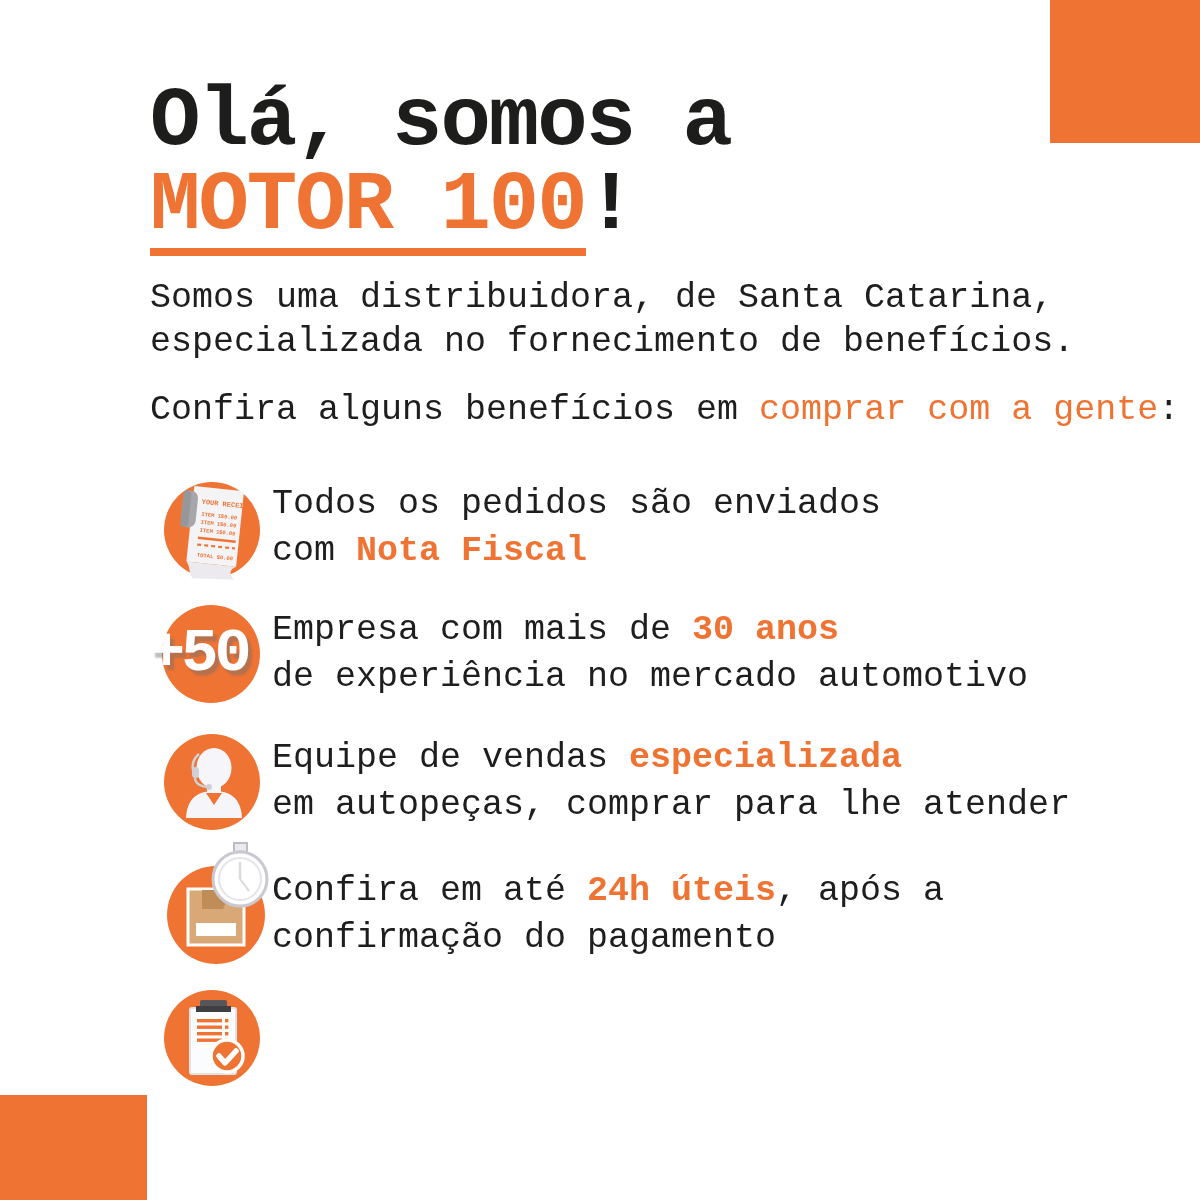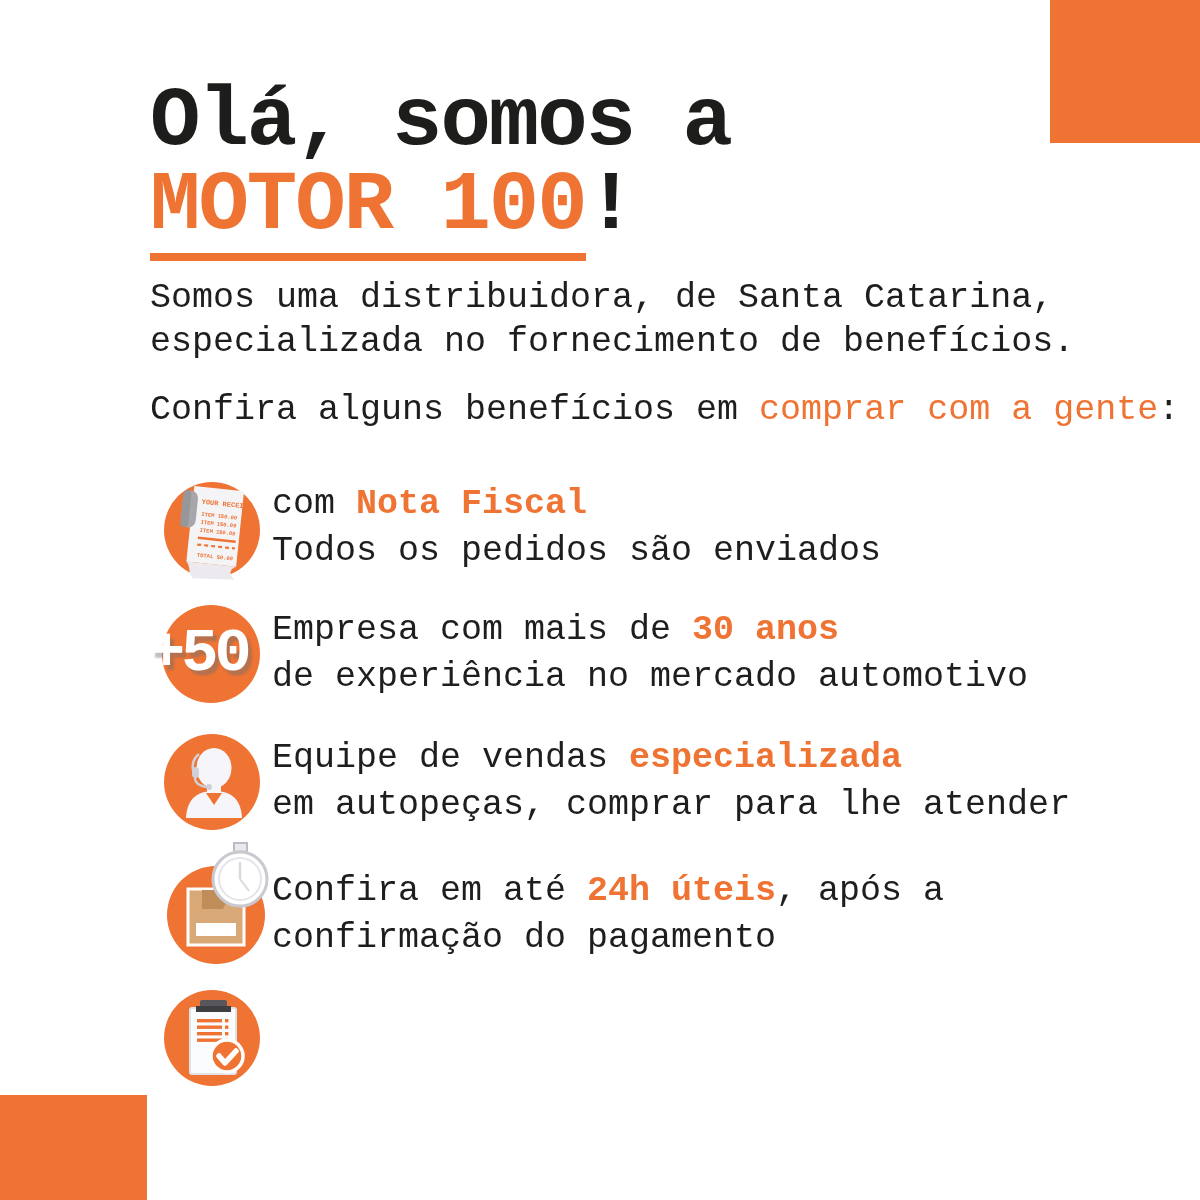--- a/index.html
+++ b/index.html
@@ -16,21 +16,20 @@
   }
   
   .corner-tr { position: absolute; top: 0; right: 0; width: 150px; height: 143px; background: var(--accent); }
   .corner-bl { position: absolute; bottom: 0; left: 0; width: 147px; height: 105px; background: var(--accent); }
 
   
   .title { position: absolute; left: 150px; top: 80px; font-weight: bold; font-size: 84px; line-height: 84px; letter-spacing: -2px; color: #1d1d1b; }
   .title .brand {
     color: var(--accent);
     display: inline-block;
-    padding-bottom: 5px;
     border-bottom: 8px solid var(--accent);
   }
   .title .excl { color: #1d1d1b; }
 
   
   .intro { position: absolute; left: 150px; top: 276px; font-size: 35px; line-height: 44px; color: #1e1e1e; }
 
   
   .benefits-heading { position: absolute; left: 150px; top: 388px; font-size: 35px; line-height: 44px; color: #1e1e1e; text-align: right; }
   .hl { color: var(--accent); }
@@ -92,22 +91,22 @@
           <text x="74" y="47" font-size="5.5" font-weight="bold" fill="#EF7332" text-anchor="end">$0.00</text>
           <text x="38" y="55" font-size="5.5" font-weight="bold" fill="#EF7332">ITEM 1</text>
           <text x="74" y="55" font-size="5.5" font-weight="bold" fill="#EF7332" text-anchor="end">$0.00</text>
           <rect x="37" y="60" width="38" height="2.4" fill="#EF7332"></rect>
           <line x1="37" y1="68" x2="75" y2="68" stroke="#EF7332" stroke-width="2.2" stroke-dasharray="4 3"></line>
           <text x="56" y="80" font-size="5.5" font-weight="bold" fill="#EF7332" text-anchor="middle">TOTAL $0.00</text>
         </g>
       </svg>
     </div>
     <div class="row-text">
+      <div><span>Todos os pedidos são enviados</span><span class="em"></span><span></span></div>
       <div><span>com </span><span class="em">Nota Fiscal</span><span></span></div>
-      <div><span>Todos os pedidos são enviados</span><span class="em"></span><span></span></div>
     </div>
   </div>
 
   <div class="row" style="top:599px">
     <div class="icon-wrap">
       <div class="badge30">
         <div class="circle"></div>
         <span class="num">+50</span>
       </div>
     </div>

